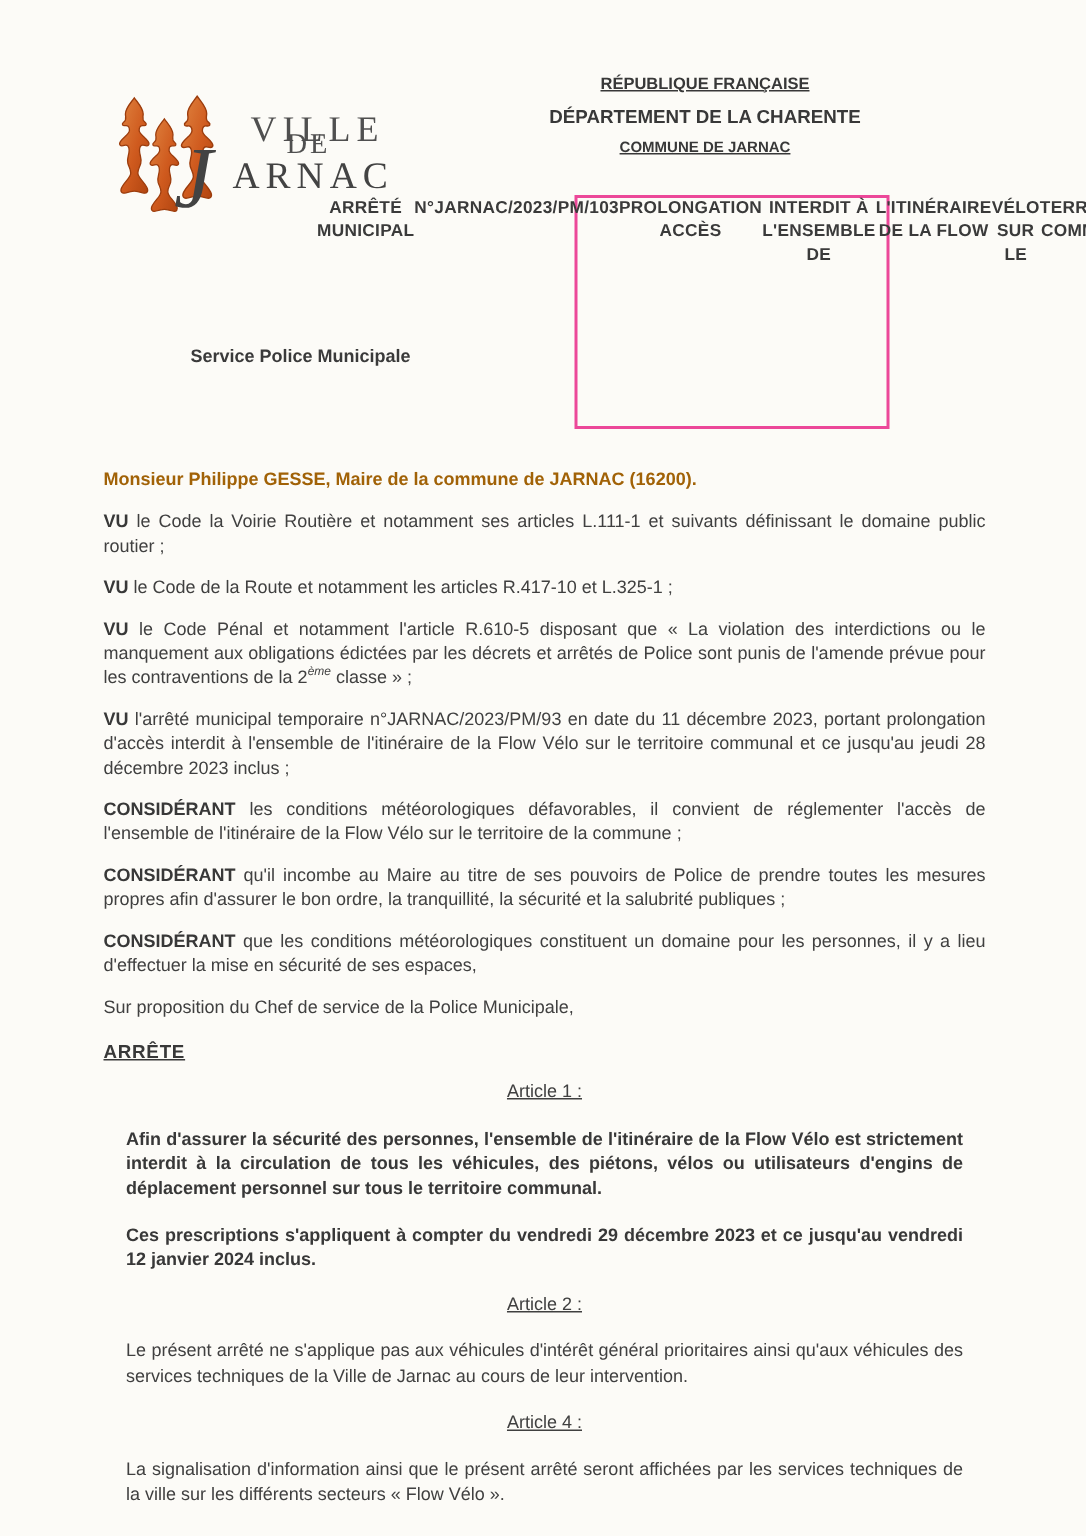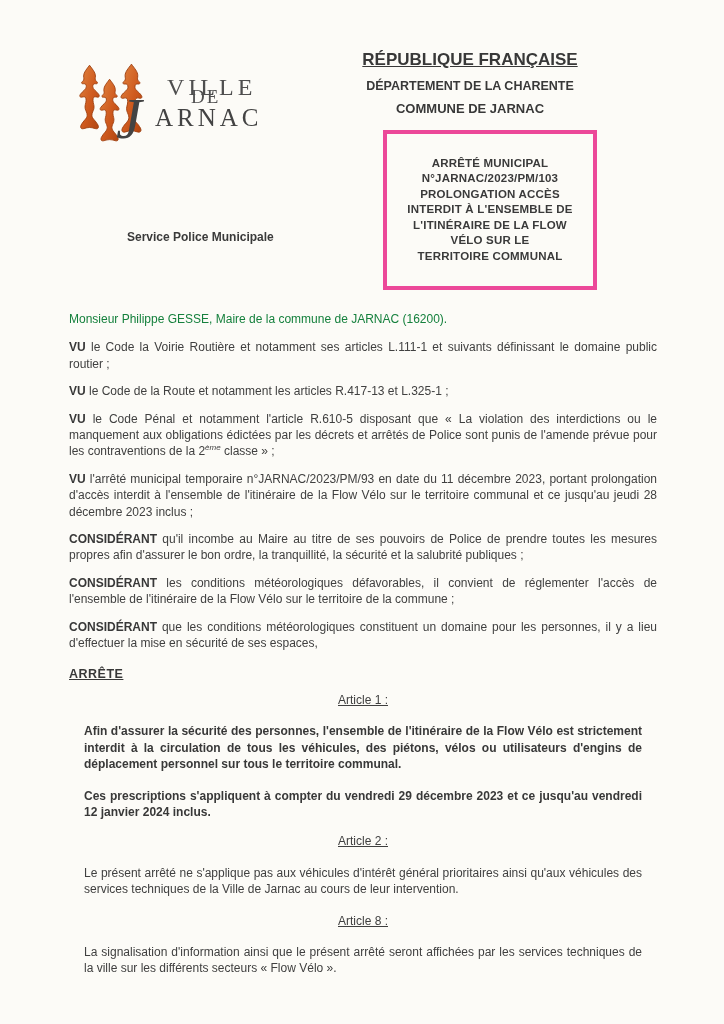--- a/index.html
+++ b/index.html
@@ -16,35 +16,35 @@
   
   .logo-fish{position:absolute;left:74px;top:62px;}
   .logo-word{position:absolute;font-family:"Liberation Serif", serif;color:#4f4f4f;}
   .ville{left:167px;top:74px;font-size:24px;letter-spacing:4px;}
   .de{left:191px;top:86px;font-size:19px;letter-spacing:2px;}
   .j-initial{left:116px;top:90px;font-size:58px;font-style:italic;color:#434343;line-height:1;}
   .arnac{left:155px;top:104px;font-size:25px;letter-spacing:4px;color:#434343;}
   .service{position:absolute;left:127px;top:230px;font-size:12px;font-weight:bold;color:#3a3a3a;}
   
   .gov{position:absolute;left:320px;top:50px;width:300px;text-align:center;color:#383838;}
-  .gov .republic{font-size:17px;font-weight:bold;text-decoration:underline;margin:0 0 9px;}
+  .gov .republic{font-size:11px;font-weight:bold;text-decoration:underline;margin:0 0 9px;}
   .gov .department{font-size:12.5px;font-weight:bold;margin:0 0 8px;}
-  .gov .commune{font-size:13px;font-weight:bold;margin:0;}
+  .gov .commune{font-size:10px;font-weight:bold;text-decoration:underline;margin:0;}
   
   .title-box{
     position:absolute;left:383px;top:130px;width:206px;height:152px;
-    border:4px solid #ec4899;background:transparent;
-    display:flex;flex-direction:column;justify-content:center;
+    border:2px solid #ec4899;background:transparent;
+    display:flex;flex-direction:row;justify-content:center;
     text-align:center;font-weight:bold;font-size:11.5px;line-height:15.4px;
     color:#3a3a3a;letter-spacing:0.2px;
   }
   
   .doc-body{position:absolute;left:69px;top:311px;width:588px;font-size:12px;line-height:16.4px;}
   .doc-body p{margin:0 0 11px;text-align:justify;}
-  .intro{font-weight:normal;color:#15803d;margin-bottom:12px !important;}
+  .intro{font-weight:bold;color:#a16207;margin-bottom:12px !important;}
   .lead{font-weight:bold;color:#383838;}
   .arrete{
     text-align:right;font-weight:bold;text-decoration:underline;
     color:#383838;margin:14px 0 10px !important;font-size:12.5px;letter-spacing:0.5px;
   }
   .article{margin-bottom:13px;}
   .article-heading{text-decoration:underline;margin:0 0 1px;display:block;text-align:center;}
   .article p{margin:15px;}
   .article .last{margin-bottom:0;}
   .article.bold p{font-weight:bold;color:#383838;}
@@ -119,47 +119,48 @@
     <div>TERRITOIRE COMMUNAL</div>
   </div>
 
   <div class="doc-body">
 
     <p class="intro">Monsieur Philippe GESSE, Maire de la commune de JARNAC (16200).</p>
 
 
     <p class="recital"><span class="lead">VU</span><span> le Code la Voirie Routière et notamment ses articles L.111-1 et suivants définissant le domaine public routier ;</span></p>
 
-    <p class="recital"><span class="lead">VU</span><span> le Code de la Route et notamment les articles R.417-13 et L.325-1 ;</span></p>
+    <p class="recital"><span class="lead">VU</span><span> le Code de la Route et notamment les articles R.417-10 et L.325-1 ;</span></p>
 
     <p class="recital"><span class="lead">VU</span><span> le Code Pénal et notamment l'article R.610-5 disposant que « La violation des interdictions ou le manquement aux obligations édictées par les décrets et arrêtés de Police sont punis de l'amende prévue pour les contraventions de la 2</span><sup>ème</sup><span> classe » ;</span></p>
 
     <p class="recital"><span class="lead">VU</span><span> l'arrêté municipal temporaire n°JARNAC/2023/PM/93 en date du 11 décembre 2023, portant prolongation d'accès interdit à l'ensemble de l'itinéraire de la Flow Vélo sur le territoire communal et ce jusqu'au jeudi 28 décembre 2023 inclus ;</span></p>
 
+    <p class="recital"><span class="lead">CONSIDÉRANT</span><span> les conditions météorologiques défavorables, il convient de réglementer l'accès de l'ensemble de l'itinéraire de la Flow Vélo sur le territoire de la commune ;</span></p>
+
     <p class="recital"><span class="lead">CONSIDÉRANT</span><span> qu'il incombe au Maire au titre de ses pouvoirs de Police de prendre toutes les mesures propres afin d'assurer le bon ordre, la tranquillité, la sécurité et la salubrité publiques ;</span></p>
-
-    <p class="recital"><span class="lead">CONSIDÉRANT</span><span> les conditions météorologiques défavorables, il convient de réglementer l'accès de l'ensemble de l'itinéraire de la Flow Vélo sur le territoire de la commune ;</span></p>
 
     <p class="recital"><span class="lead">CONSIDÉRANT</span><span> que les conditions météorologiques constituent un domaine pour les personnes, il y a lieu d'effectuer la mise en sécurité de ses espaces,</span></p>
 
+    <p class="proposition">Sur proposition du Chef de service de la Police Municipale,</p>
 
     <p class="arrete">ARRÊTE</p>
 
     <div class="article bold">
       <span class="article-heading">Article 1 :</span>
       <p>Afin d'assurer la sécurité des personnes, l'ensemble de l'itinéraire de la Flow Vélo est strictement interdit à la circulation de tous les véhicules, des piétons, vélos ou utilisateurs d'engins de déplacement personnel sur tous le territoire communal.</p>
       <p class="last">Ces prescriptions s'appliquent à compter du vendredi 29 décembre 2023 et ce jusqu'au vendredi 12 janvier 2024 inclus.</p>
     </div>
 
     <div class="article">
       <span class="article-heading">Article 2 :</span>
       <p>Le présent arrêté ne s'applique pas aux véhicules d'intérêt général prioritaires ainsi qu'aux véhicules des services techniques de la Ville de Jarnac au cours de leur intervention.</p>
     </div>
 
     <div class="article">
-      <span class="article-heading">Article 8 :</span>
+      <span class="article-heading">Article 4 :</span>
       <p>La signalisation d'information ainsi que le présent arrêté seront affichées par les services techniques de la ville sur les différents secteurs « Flow Vélo ».</p>
     </div>
 
   </div>
 
 
 </div>
 
 </body></html>

